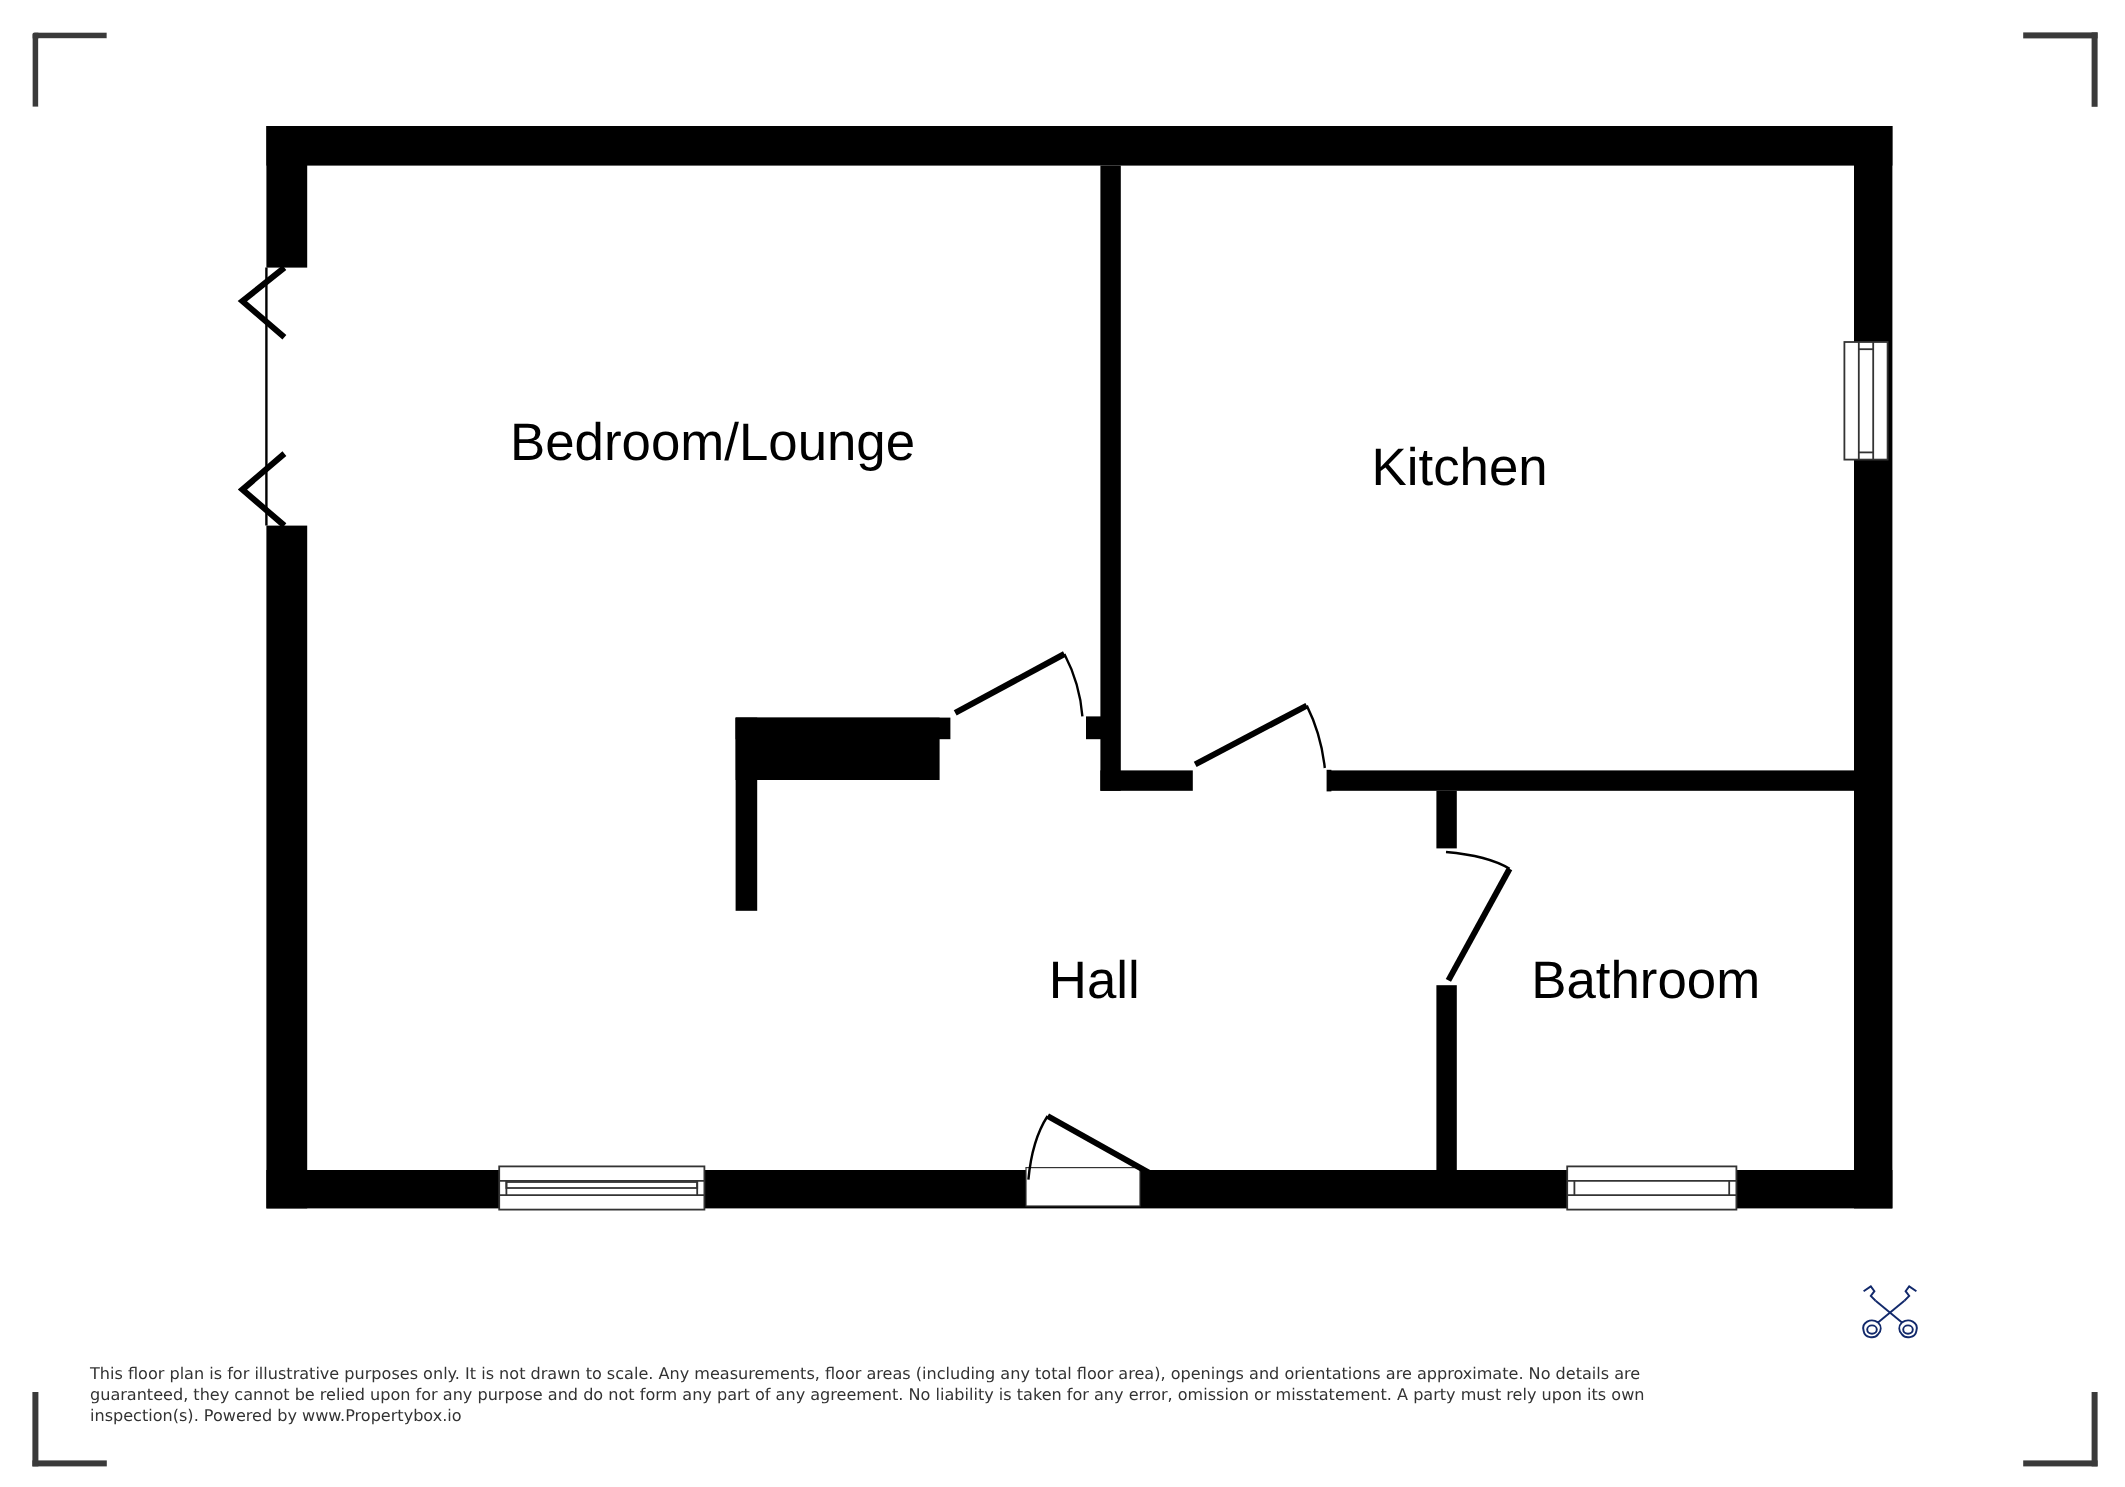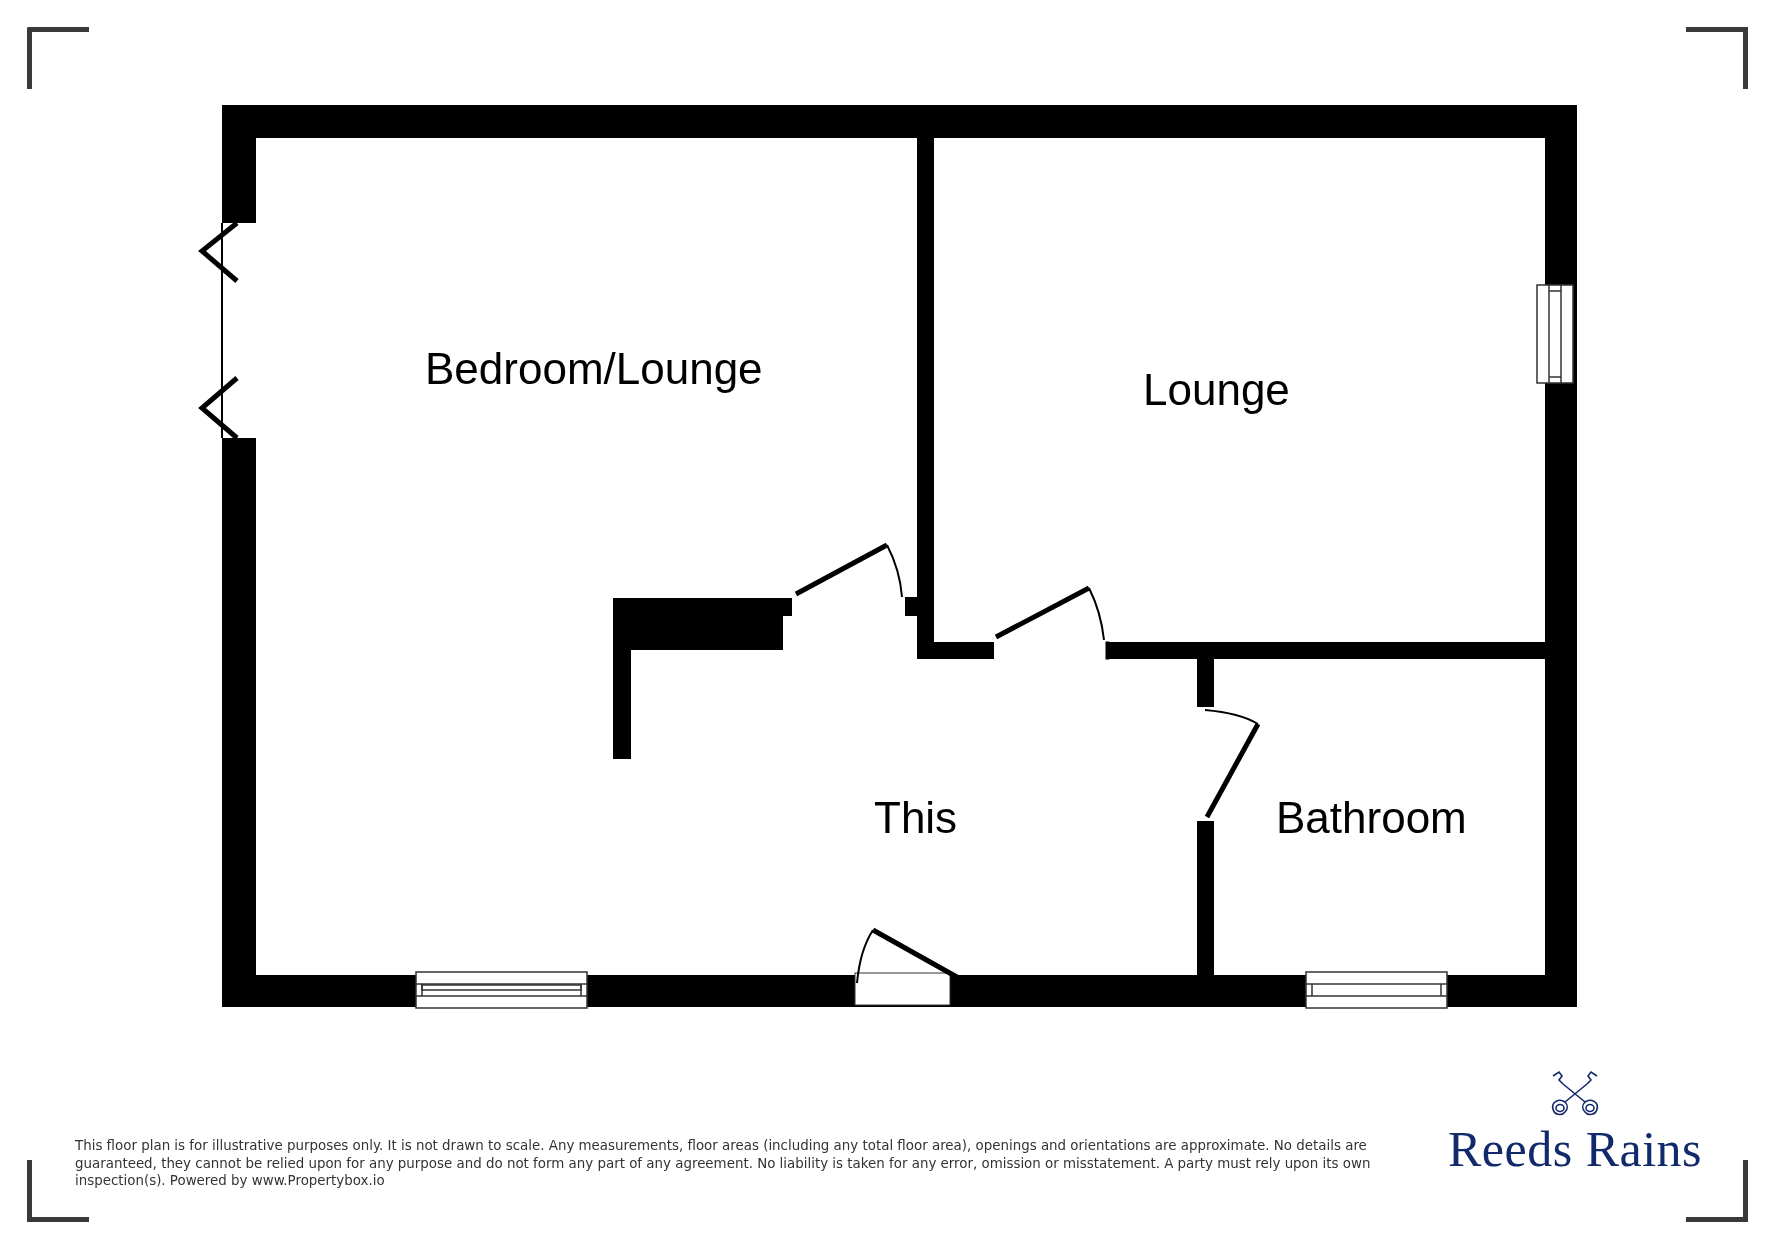--- a/index.html
+++ b/index.html
@@ -96,35 +96,34 @@
   </g>
 
   <g>
     <rect x="855" y="973" width="95" height="32" fill="#fff" stroke="#333" stroke-width="1"></rect>
     <line x1="873" y1="930" x2="964" y2="981" stroke="#000" stroke-width="5"></line>
     <path d="M873,930 Q860,950 857,983" stroke="#000" stroke-width="2" fill="none"></path>
   </g>
 </svg>
 
 <div class="room-label" style="left:425px; top:344px;">Bedroom/Lounge</div>
-<div class="room-label" style="left:1143px; top:365px;">Lounge</div>
-<div class="room-label" style="left:874px; top:793px;">This</div>
+<div class="room-label" style="left:1143px; top:365px;">Kitchen</div>
+<div class="room-label" style="left:874px; top:793px;">Hall</div>
 <div class="room-label" style="left:1276px; top:793px;text-align:center;">Bathroom</div>
 
 <div class="disclaimer">This floor plan is for illustrative purposes only. It is not drawn to scale. Any measurements, floor areas (including any total floor area), openings and orientations are approximate. No details are guaranteed, they cannot be relied upon for any purpose and do not form any part of any agreement. No liability is taken for any error, omission or misstatement. A party must rely upon its own inspection(s). Powered by www.Propertybox.io</div>
 
 <div class="logo">
   <svg class="logo-keys" width="56" height="50" viewBox="0 0 56 50">
     <g fill="none" stroke="#12296b" stroke-width="1.6">
 
       <path d="M6,8 L12,4 L15,8 L12,12 L16,16"></path>
       <line x1="16" y1="16" x2="38" y2="34"></line>
       <path d="M38,34 C44,30 52,34 50,41 C49,47 41,48 38,44 C35,41 35,37 38,34 Z"></path>
       <ellipse cx="43" cy="40" rx="4" ry="3.5"></ellipse>
 
       <path d="M50,8 L44,4 L41,8 L44,12 L40,16"></path>
       <line x1="40" y1="16" x2="18" y2="34"></line>
       <path d="M18,34 C12,30 4,34 6,41 C7,47 15,48 18,44 C21,41 21,37 18,34 Z"></path>
       <ellipse cx="13" cy="40" rx="4" ry="3.5"></ellipse>
     </g>
   </svg>
-  <span class="logo-text">Reeds Rains</span>
 </div>
 
 </body></html>

